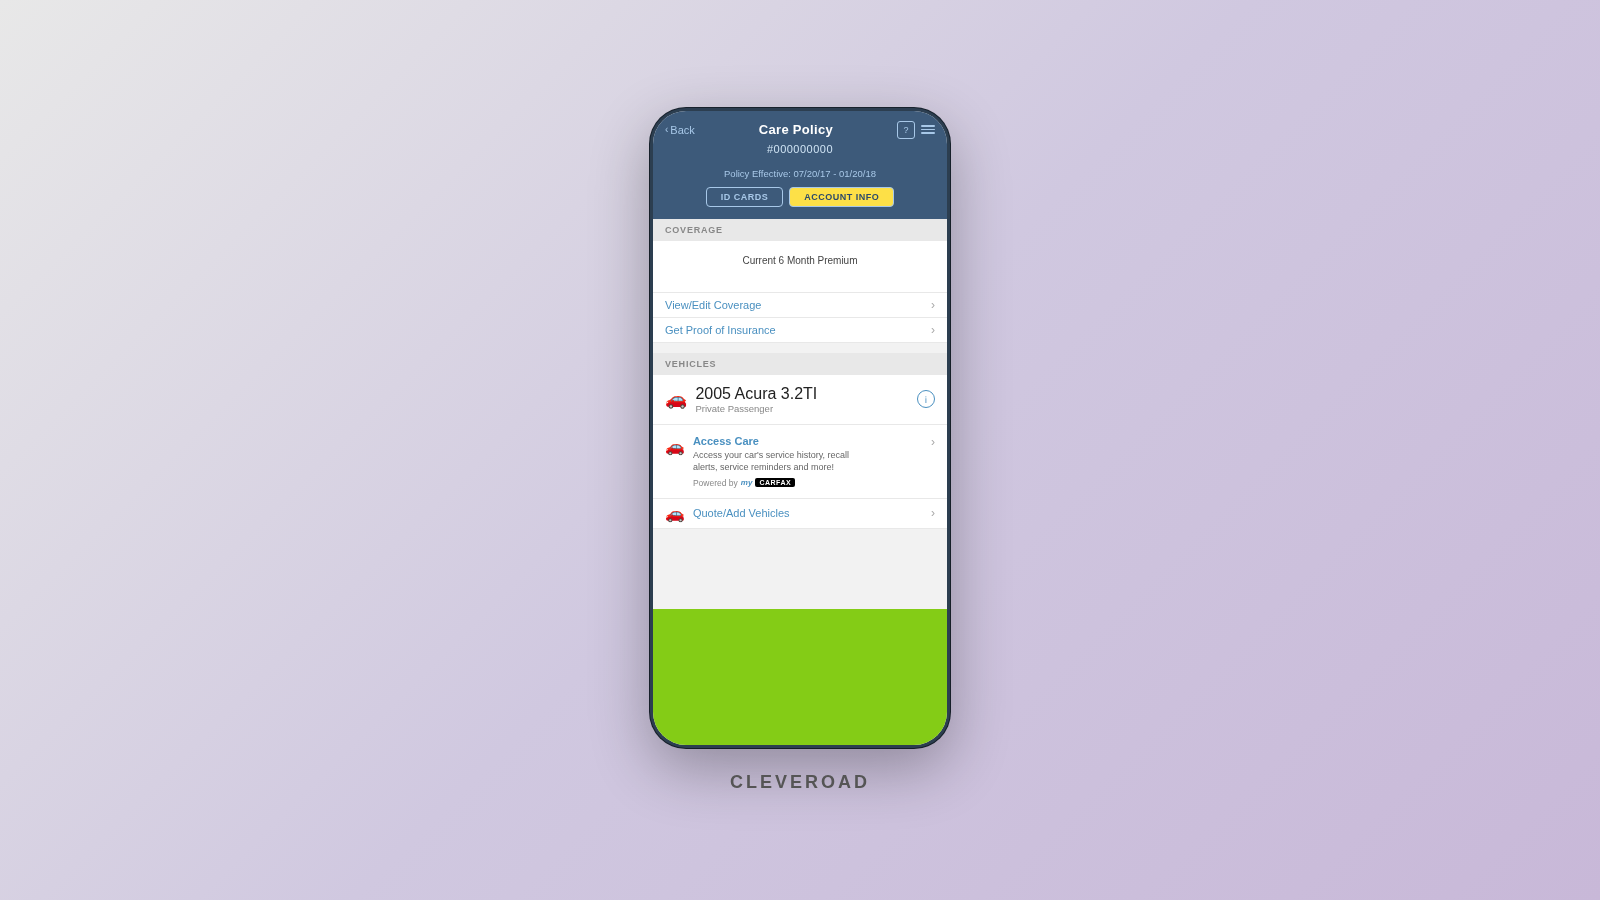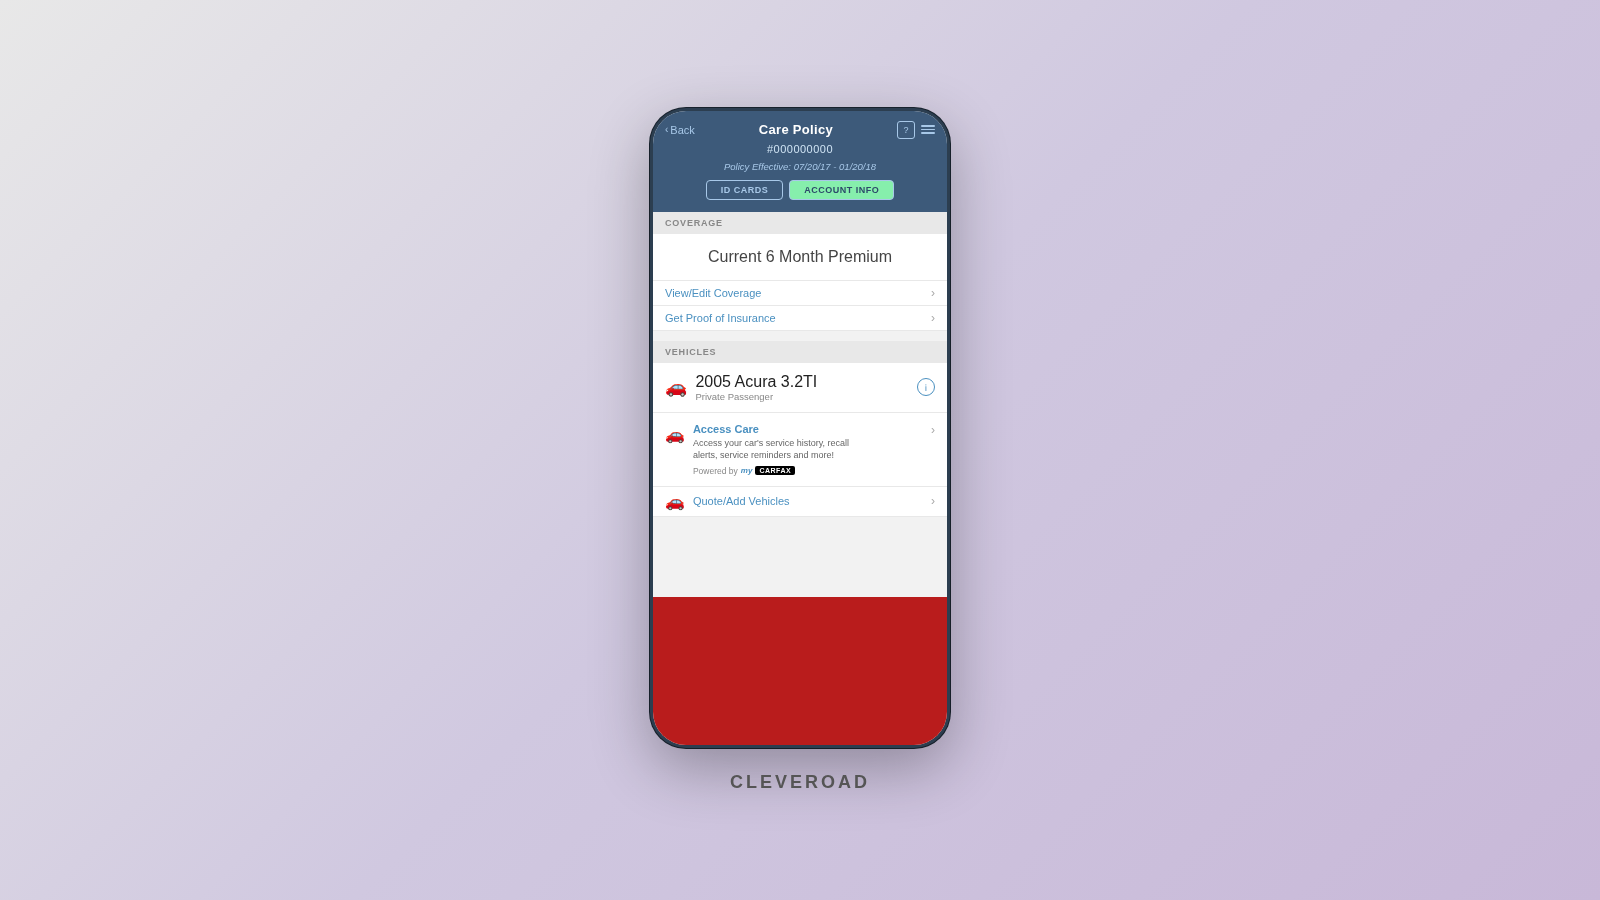--- a/index.html
+++ b/index.html
@@ -120,22 +120,21 @@
 
     .policy-number {
       color: #d0e4f4;
       font-size: 11px;
       letter-spacing: 0.5px;
     }
 
     .policy-effective {
       color: #a8c8e8;
       font-size: 9.5px;
-      margin-top: 6px;
-      font-style: italic;
+      margin-top: 13px;
     }
 
     .tab-buttons {
       display: flex;
       gap: 6px;
       margin-bottom: 4px;
     }
 
     .tab-btn {
       padding: 4px 14px;
@@ -146,29 +145,29 @@
       letter-spacing: 0.5px;
       cursor: pointer;
     }
 
     .tab-btn.inactive {
       background: transparent;
       color: #a8c8e8;
     }
 
     .tab-btn.active {
-      background: #86efac;
+      background: #fde047;
       color: #2c4a6a;
     }
 
     
     .phone-content {
       flex: 1;
       overflow-y: auto;
-      background: #b91c1c;
+      background: #84cc16;
     }
 
     .phone-content::-webkit-scrollbar {
       display: none;
     }
 
     
     .section-header {
       background: #e8e8e8;
       padding: 6px 12px;
@@ -184,23 +183,23 @@
     }
 
     
     .premium-block {
       padding: 14px 12px;
       text-align: center;
       border-bottom: 1px solid #e8e8e8;
     }
 
     .premium-label {
-      font-size: 16px;
+      font-size: 10px;
       color: #444;
-      margin-bottom: 0;
+      margin-bottom: 12px;
     }
 
     .premium-amount {
       font-size: 26px;
       font-weight: 500;
       color: #222;
     }
 
     .list-item {
       display: flex;

